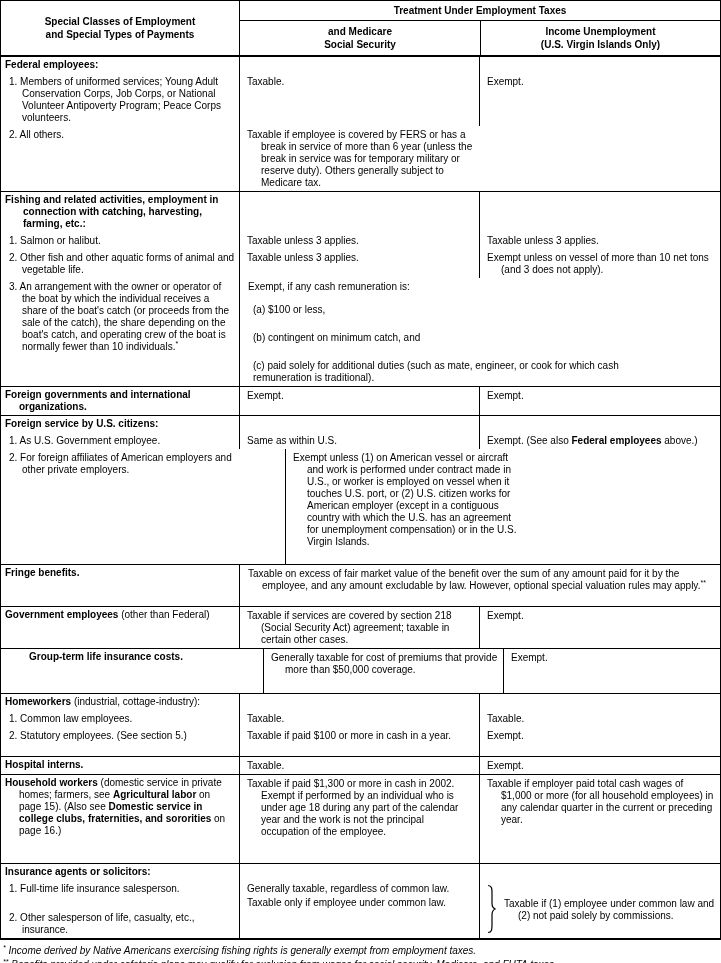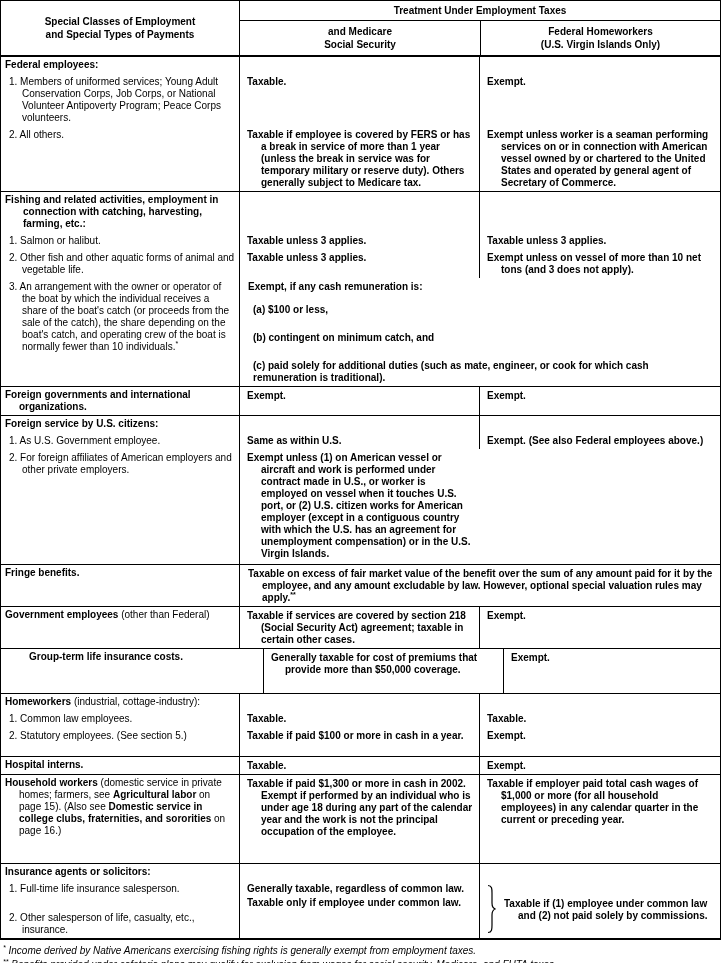--- a/index.html
+++ b/index.html
@@ -31,28 +31,28 @@
   .row { border-bottom: 1.5px solid #000; }
   .row:last-child { border-bottom: none; }
   .sub { display:grid; grid-template-columns: 238px 240px 1fr; }
   .cell { padding: 1px 4px 2px 4px; }
   .cell.c2, .cell.c3 { border-left: 1.5px solid #000; padding-left: 7px; padding-right: 5px; }
   .cell.c23 { grid-column: 2 / 4; border-left: 1.5px solid #000; padding: 1px 6px 2px 8px; }
 
   p.title { font-weight: bold; padding-left: 14px; text-indent: -14px; margin-top: 1px; }
   p.title .n { font-weight: normal; }
   p.item { margin: 2px 0 0 4px; padding-left: 13px; text-indent: -13px; }
-  .cell.c2 p, .cell.c3 p, .cell.c23 p { padding-left: 14px; text-indent: -14px; margin-top: 2px; font-weight: bold; }
+  .cell.c2 p, .cell.c3 p, .cell.c23 p { padding-left: 14px; text-indent: -14px; margin-top: 2px; }
   .cell.c23 p.abc { padding-left: 0; text-indent: 0; margin: 16px 0 0 5px; max-width: 418px; }
   .cell.c23 p.abc.first { margin-top: 11px; }
   sup { font-size: 7px; line-height: 0; vertical-align: super; }
 
   
   .mh-fgov   { min-height: 27px; }
-  .mh-fserv2 { min-height: 115px; }
+  .mh-fserv2 { min-height: 115px; gap: 46px; }
   .mh-fringe { min-height: 41px; }
   .mh-gov    { min-height: 41px; }
   .mh-group  { min-height: 44px; padding-left: 24px; }
   .mh-home2  { min-height: 29px; }
   .mh-hosp   { min-height: 16px; }
   .mh-house  { min-height: 88px; }
   .mh-fish3  { min-height: 104px; }
   .mh-ins    { min-height: 55px; }
 
   
@@ -78,21 +78,21 @@
         <div>and Special Types of Payments</div>
       </div>
       <div class="hdr-right">
         <div class="hdr-span">Treatment Under Employment Taxes</div>
         <div class="hdr-cols">
           <div class="hdr-c2">
             <div>and Medicare</div>
             <div>Social Security</div>
           </div>
           <div class="hdr-c3">
-            <div>Federal Homeworkers</div>
+            <div>Income Unemployment</div>
             <div>(U.S. Virgin Islands Only)</div>
           </div>
         </div>
       </div>
     </div>
 
     <div class="row">
       <div class="sub">
         <div class="cell c1">
             <p class="title">Federal employees:</p>
@@ -109,24 +109,21 @@
           </div>
         <div class="cell c3">
             <p>Exempt.</p>
           </div>
       </div>
       <div class="sub">
         <div class="cell c1">
             <p class="item">2. All others.</p>
           </div>
         <div class="cell c2">
-            <p>Taxable if employee is covered by FERS or has a break in service of more than 1 year (unless the break in service was for temporary military or reserve duty). Others generally subject to Medicare tax.</p>
-          </div>
-        <div class="cell c3">
-            <p>Exempt unless worker is a seaman performing services on or in connection with American vessel owned by or chartered to the United States and operated by general agent of Secretary of Commerce.</p>
+            <p>Taxable if employee is covered by FERS or has a break in service of more than 6 year (unless the break in service was for temporary military or reserve duty). Others generally subject to Medicare tax.</p>
           </div>
       </div>
     </div>
 
     <div class="row">
       <div class="sub">
         <div class="cell c1">
             <p class="title" style="padding-left:18px;text-indent:-18px;">Fishing and related activities, employment in connection with catching, harvesting, farming, etc.:</p>
           </div>
         <div class="cell c2"></div>

